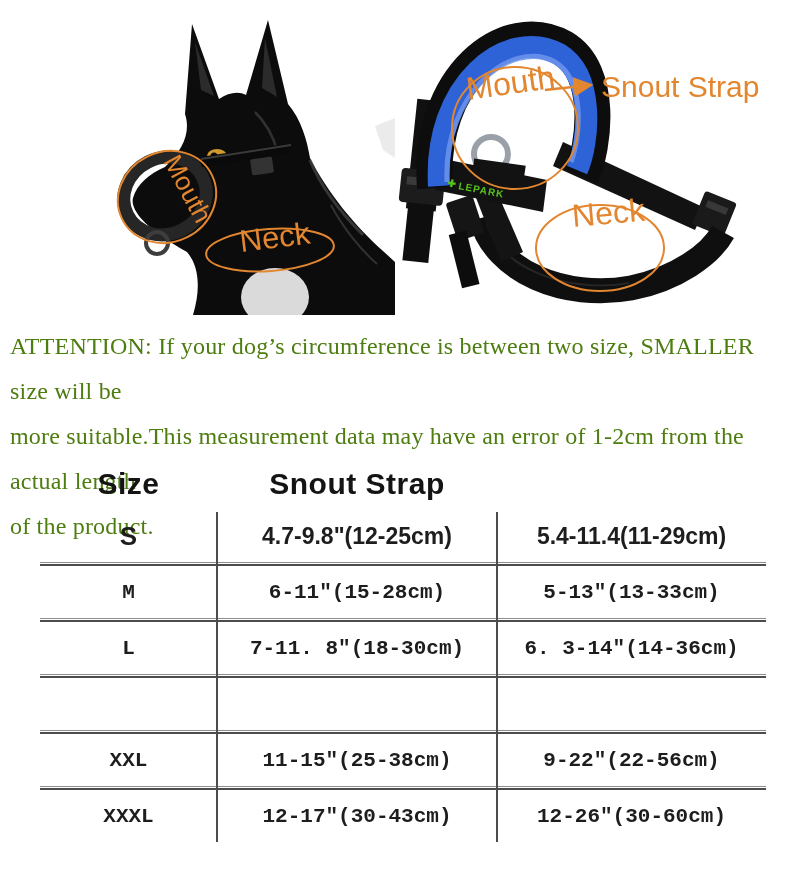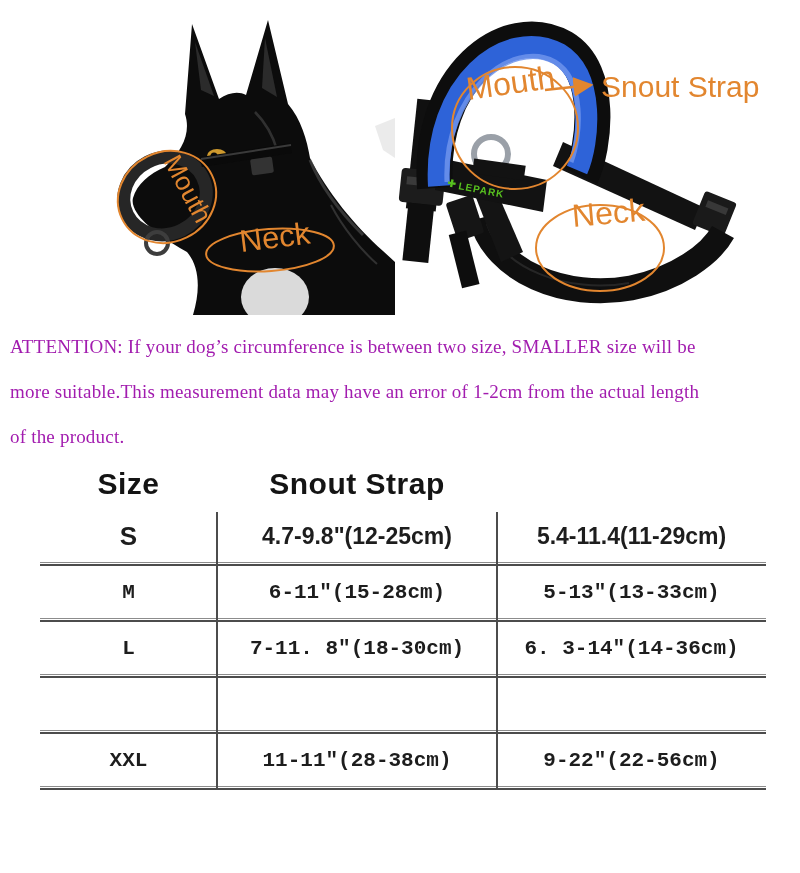--- a/index.html
+++ b/index.html
@@ -16,23 +16,23 @@
   .photos { position: absolute; left: 0; top: 0; width: 800px; height: 320px; }
   svg.dog-svg    { position: absolute; left: 105px; top: 0;  width: 290px; height: 315px; }
   svg.product-svg{ position: absolute; left: 395px; top: 0;  width: 405px; height: 315px; }
   svg text { font-family: "Liberation Sans", sans-serif; }
 
   
   .attention {
     position: absolute;
     left: 10px; top: 324px; width: 784px;
     font-family: "Liberation Serif", serif;
-    font-size: 19px;
+    font-size: 24px;
     line-height: 45px;
-    color: #a21caf;
+    color: #4d7c0f;
     letter-spacing: 0.2px;
   }
 
   
   .size-table { position: absolute; left: 40px; top: 458px; width: 726px; }
   .thead, .trow {
     display: grid;
     grid-template-columns: 177px 280px 269px;
     align-items: center;
     text-align: center;
@@ -173,18 +173,23 @@
     <div class="c-neck">6. 3-14″(14-36cm)</div>
   </div>
   <div class="sep"></div>
 
   <div class="trow mono">
   </div>
   <div class="sep"></div>
 
   <div class="trow mono">
     <div class="c-size">XXL</div>
-    <div class="c-snout">11-11″(28-38cm)</div>
+    <div class="c-snout">11-15″(25-38cm)</div>
     <div class="c-neck">9-22″(22-56cm)</div>
   </div>
   <div class="sep"></div>
 
+  <div class="trow mono">
+    <div class="c-size">XXXL</div>
+    <div class="c-snout">12-17″(30-43cm)</div>
+    <div class="c-neck">12-26″(30-60cm)</div>
+  </div>
 </div>
 
 </body></html>

